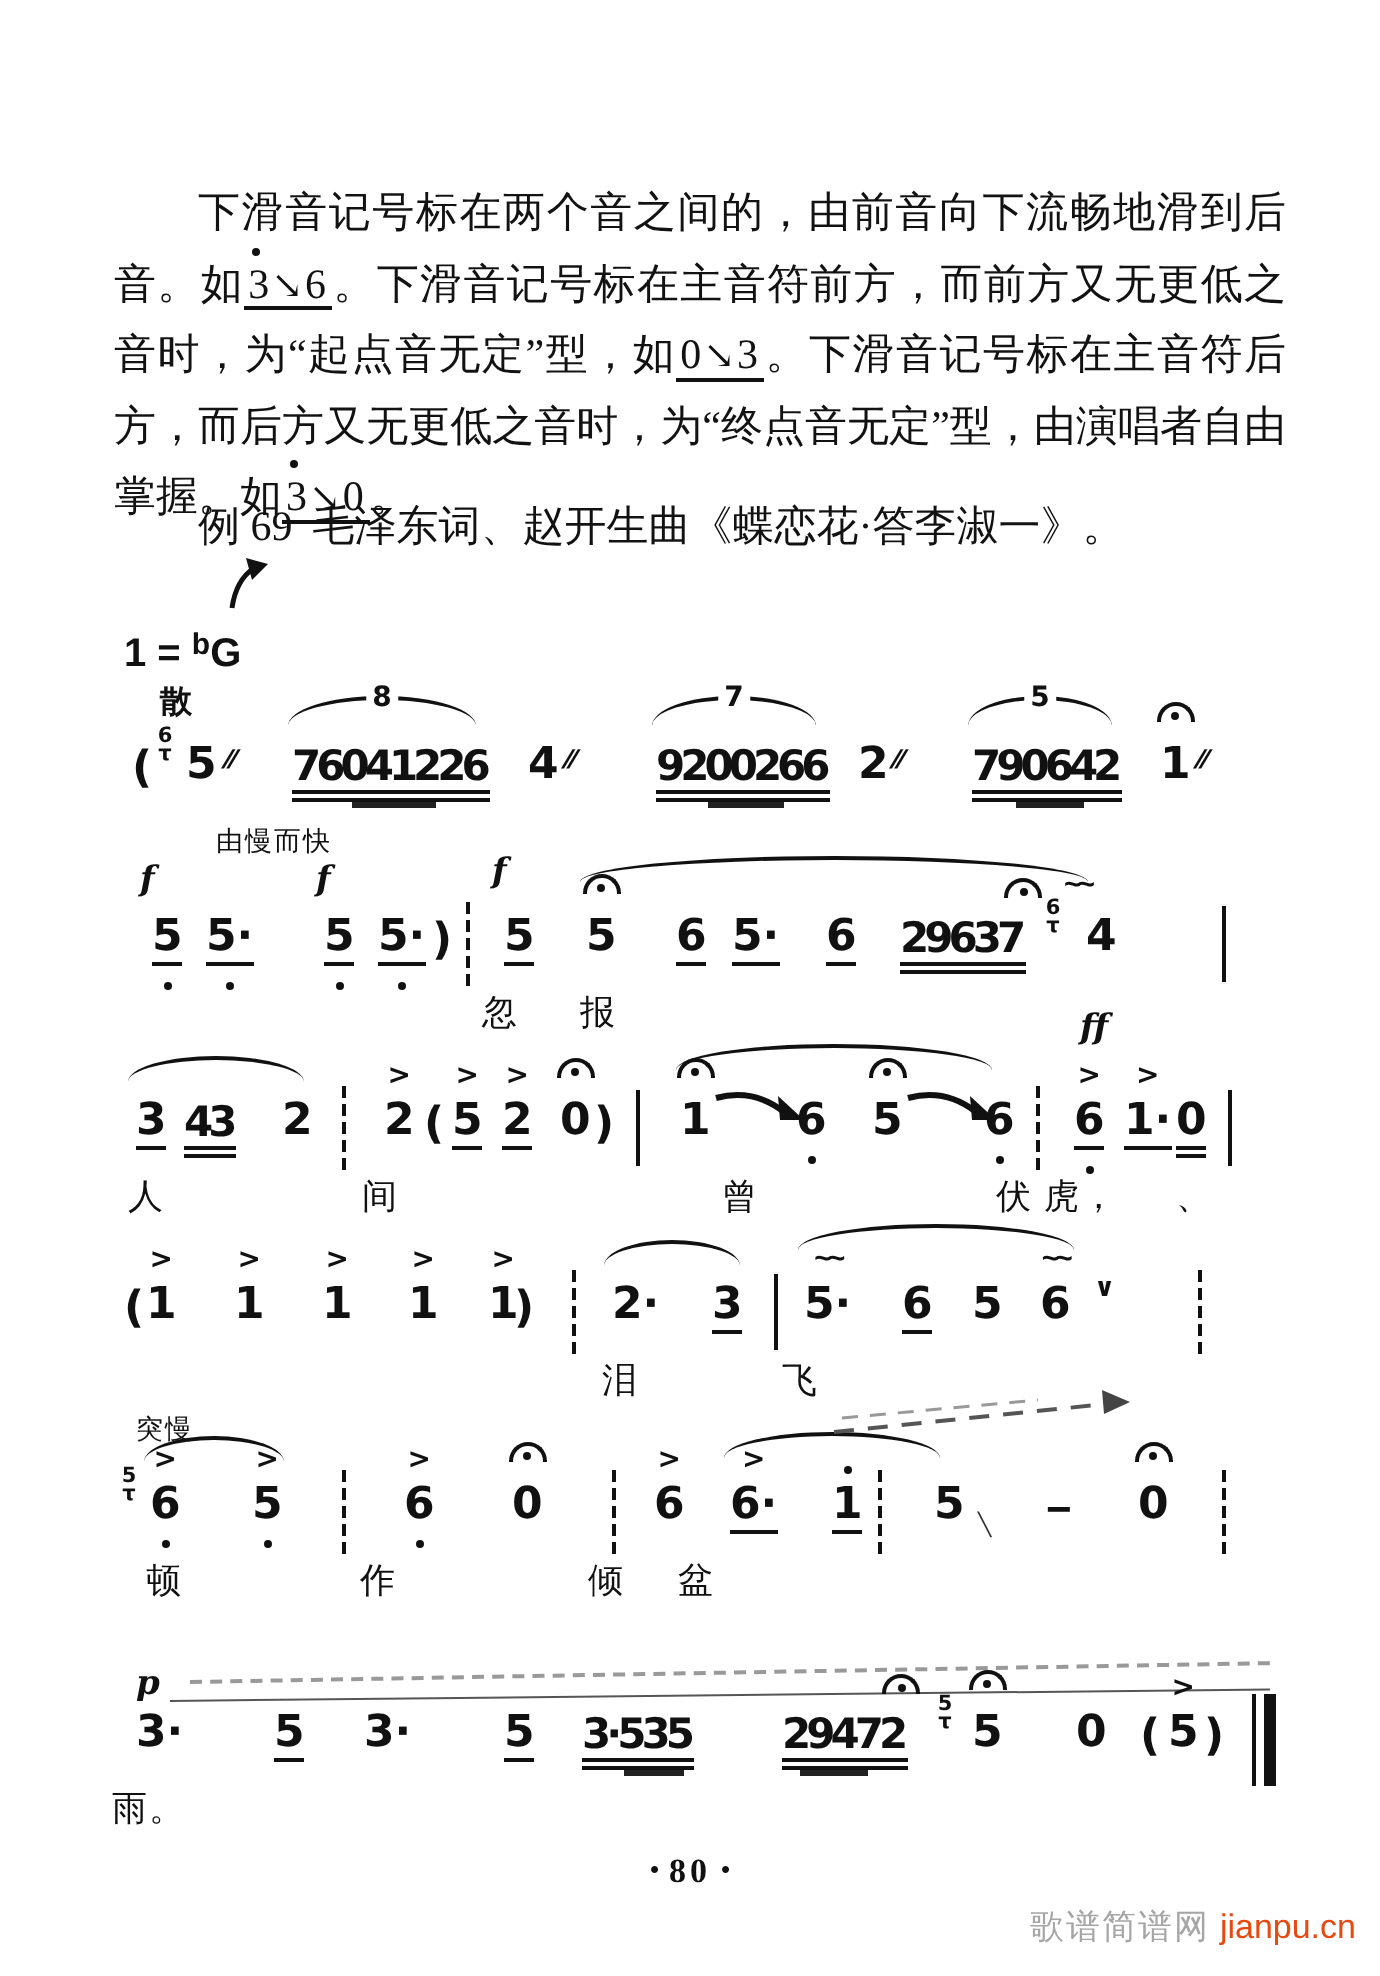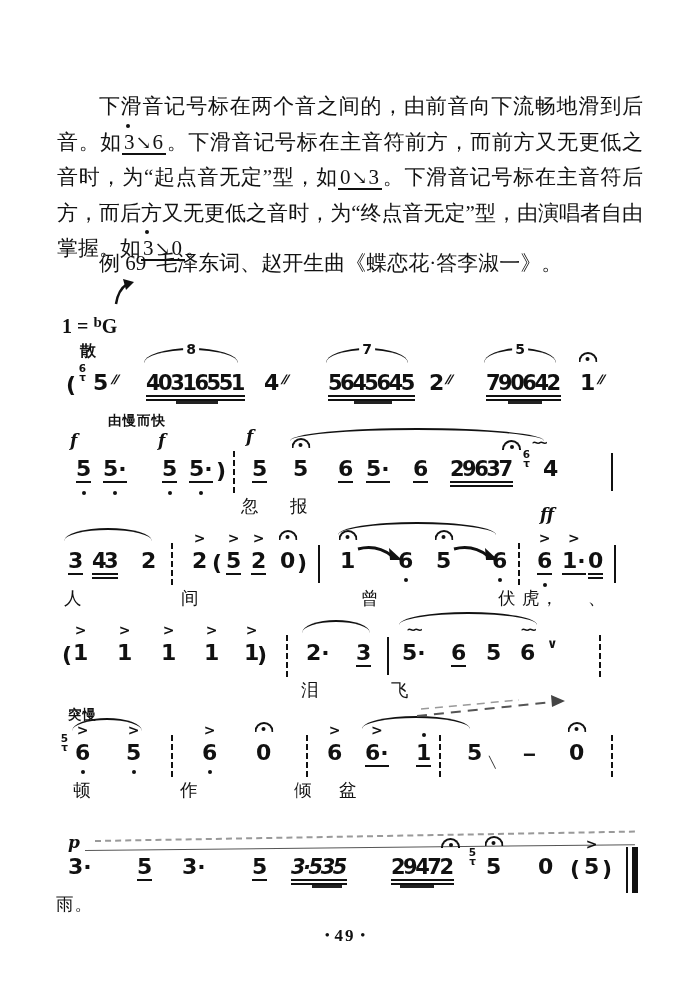--- a/index.html
+++ b/index.html
@@ -11,21 +11,21 @@
   .para{position:absolute;left:57px;top:68px;width:586px;font-family:"Liberation Serif","DejaVu Serif",serif;
         font-size:21px;line-height:35.5px;text-align:justify;text-indent:2em;color:#121212}
   .gliss{display:inline-block;position:relative;border-bottom:2px solid #111;padding:0 3px 0 2px;line-height:1.05;text-indent:0}
   .gliss .gdot{position:absolute;top:-7px;left:4px;width:4px;height:4px;border-radius:50%;background:#111}
   .gliss .garr{font-size:19px;padding:0 1px}
   .caption{position:absolute;left:57px;top:249px;width:586px;font-family:"Liberation Serif","DejaVu Serif",serif;
            font-size:21px;color:#121212;text-indent:2em}
   .caption .cap-label{margin-right:10px}
 
   
-  .keysig{position:absolute;left:62px;top:314px;font-size:20px;font-weight:bold;font-family:Liberation Serif, serif}
+  .keysig{position:absolute;left:62px;top:314px;font-size:20px;font-weight:bold;font-family:Liberation Sans, sans-serif}
   .keysig .flat{font-size:15px;vertical-align:6px}
   .tempo{position:absolute;left:80px;top:341px;font-size:16px;font-weight:bold}
   .harrow{position:absolute;left:110px;top:278px}
 
   
   .mline{position:absolute;left:0;width:690px;height:0;overflow:visible}
   .mline > *{position:absolute}
   .note{top:0}
   .nd{display:inline-block;position:relative;font-family:"DejaVu Sans",sans-serif;
       font-size:22px;font-weight:bold;line-height:22px;white-space:nowrap}
@@ -58,21 +58,21 @@
   .marc{height:13px;border-top:2.2px solid #111;border-radius:50% 50% 0 0 / 100% 100% 0 0}
   .marcnum{position:absolute;top:-9px;left:50%;transform:translateX(-50%);background:#fff;
            padding:0 3px;font-size:14px;font-weight:bold;font-family:"DejaVu Sans",sans-serif}
   .mslur{height:11px;border-top:2px solid #111;border-radius:50% 50% 0 0 / 100% 100% 0 0}
   .mln{height:0}
   .mln.dash{border-top:2px dashed #999;transform-origin:left center}
   .mln.solid{border-top:1.5px solid #555;transform-origin:left center}
   .mrl{height:2.5px;background:#222}
   .mtx{white-space:nowrap}
   .dyn{font-family:"DejaVu Serif","Liberation Serif",serif;font-style:italic;font-weight:bold;font-size:17px}
-  .cjk{font-size:13.5px;font-weight:bold;letter-spacing:1px}
+  .cjk{font-size:13.5px;font-weight:normal;letter-spacing:1px}
   .mor{font-size:15px;font-weight:900;letter-spacing:-2px}
   .brt{font-size:13px;font-weight:bold}
   .sld{font-size:11px;color:#333}
   .mly{top:36px;font-size:17.5px;letter-spacing:1px;white-space:nowrap;
        font-family:"Liberation Serif","DejaVu Serif",serif}
 
   
   .pageno{position:absolute;left:0;top:926px;width:100%;text-align:center;
           font-family:"Liberation Serif","DejaVu Serif",serif;font-size:17px;font-weight:bold;letter-spacing:2px}
   .pageno .bullet{font-size:13px;vertical-align:2px;letter-spacing:0;padding:0 5px}
@@ -108,28 +108,28 @@
         <span class="mpar" style="left: 66px;">(</span>
         <span class="grace" style="left: 76px;">
           <span class="gd">6</span>
           <span class="gt">τ</span>
         </span>
         <span class="note" style="left: 93px;"><span class="nd">5</span></span>
         <span class="mtr" style="left: 112px;">//</span>
         <div class="marc" style="width: 94px; left: 144px; top: -24px;">
           <span class="marcnum">8</span>
         </div>
-        <span class="note" style="left: 146px;"><span class="nd ndrun ul2">40316551</span></span>
+        <span class="note" style="left: 146px;"><span class="nd ndrun ul2">76041226</span></span>
         <div class="mrl" style="width: 42px; left: 176px; top: 29px;"></div>
         <span class="note" style="left: 264px;"><span class="nd">4</span></span>
         <span class="mtr" style="left: 282px;">//</span>
         <div class="marc" style="width: 82px; left: 326px; top: -24px;">
           <span class="marcnum">7</span>
         </div>
-        <span class="note" style="left: 328px;"><span class="nd ndrun ul2">5645645</span></span>
+        <span class="note" style="left: 328px;"><span class="nd ndrun ul2">9200266</span></span>
         <div class="mrl" style="width: 38px; left: 354px; top: 29px;"></div>
         <span class="note" style="left: 429px;"><span class="nd">2</span></span>
         <span class="mtr" style="left: 446px;">//</span>
         <div class="marc" style="width: 72px; left: 484px; top: -24px;">
           <span class="marcnum">5</span>
         </div>
         <span class="note" style="left: 486px;"><span class="nd ndrun ul2">790642</span></span>
         <div class="mrl" style="width: 34px; left: 508px; top: 29px;"></div>
         <span class="note" style="left: 580px;"><span class="nd">1</span><span class="nm nferm"><span class="ferm"></span></span></span>
         <span class="mtr" style="left: 598px;">//</span>
@@ -259,37 +259,40 @@
         <span class="mly" style="left: 339px; top: 36px;">盆</span>
       </div>
       <div class="mline" style="top: 856px;">
         <span class="mtx dyn" style="left: 68px; top: -24px;">p</span>
         <div class="mln dash" style="width: 540px; transform: rotate(-1deg); left: 95px; top: -16px;"></div>
         <div class="mln solid" style="width: 550px; transform: rotate(-0.6deg); left: 85px; top: -6px;"></div>
         <span class="note" style="left: 68px;"><span class="nd">3·</span></span>
         <span class="note" style="left: 137px;"><span class="nd ul1">5</span></span>
         <span class="note" style="left: 182px;"><span class="nd">3·</span></span>
         <span class="note" style="left: 252px;"><span class="nd ul1">5</span></span>
-        <span class="note" style="left: 291px; font-style: italic;"><span class="nd ndrun ul2">3·535</span></span>
+        <span class="note" style="left: 291px;"><span class="nd ndrun ul2">3·535</span></span>
         <div class="mrl" style="width: 30px; left: 312px; top: 29px;"></div>
         <span class="note" style="left: 391px;"><span class="nd ndrun ul2">29472</span></span>
         <div class="mrl" style="width: 34px; left: 400px; top: 29px;"></div>
         <span class="fmabs" style="left: 441px; top: -22px;"><span class="ferm"></span></span>
         <span class="grace" style="left: 466px;">
           <span class="gd">5</span>
           <span class="gt">τ</span>
         </span>
         <span class="note" style="left: 486px;"><span class="nd">5</span><span class="nm nferm"><span class="ferm"></span></span></span>
         <span class="note" style="left: 538px;"><span class="nd">0</span></span>
         <span class="mpar" style="left: 570px;">(</span>
         <span class="note" style="left: 584px;"><span class="nd">5</span><span class="nm nacc">&gt;</span></span>
         <span class="mpar" style="left: 602px;">)</span>
         <div class="mbar bf" style="left: 626px;"></div>
         <span class="mly" style="left: 56px; top: 36px;">雨。</span>
       </div>
     </div>
 
   <div class="pageno">
-    <span class="bullet">•</span><span>49</span><span class="bullet">•</span>
-  </div>
-
+    <span class="bullet">•</span><span>80</span><span class="bullet">•</span>
+  </div>
+
+  <div class="watermark">
+    <span class="wm-name" id="wm-name" style="color: rgb(166, 166, 166);">歌谱简谱网</span><span class="wm-url" id="wm-url" style="color: rgb(232, 73, 15);">jianpu.cn</span>
+  </div>
 
 </div>
 
 </body></html>

